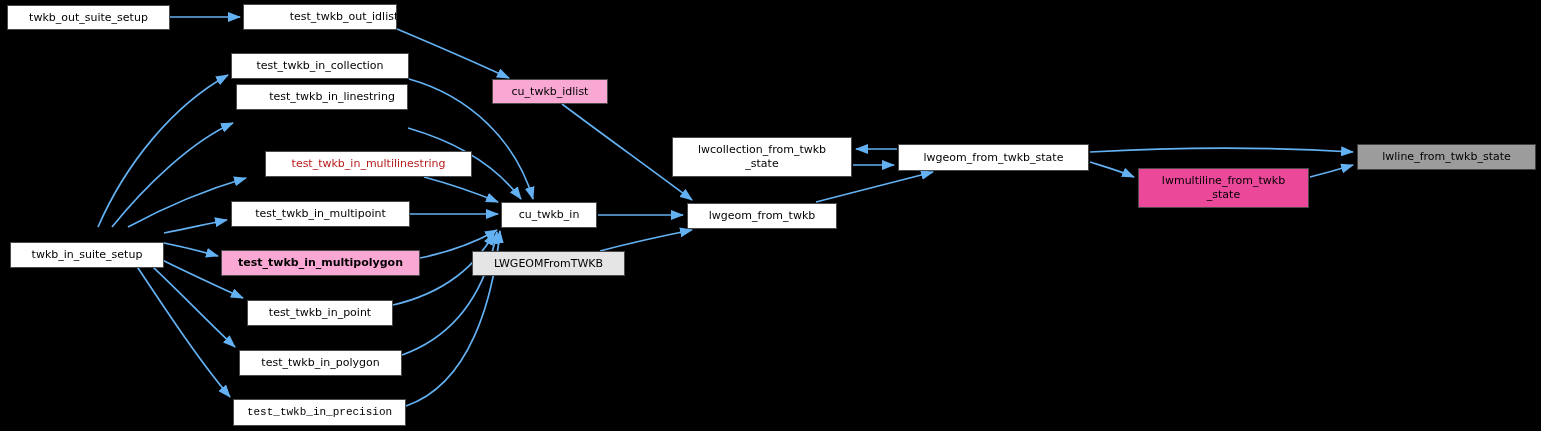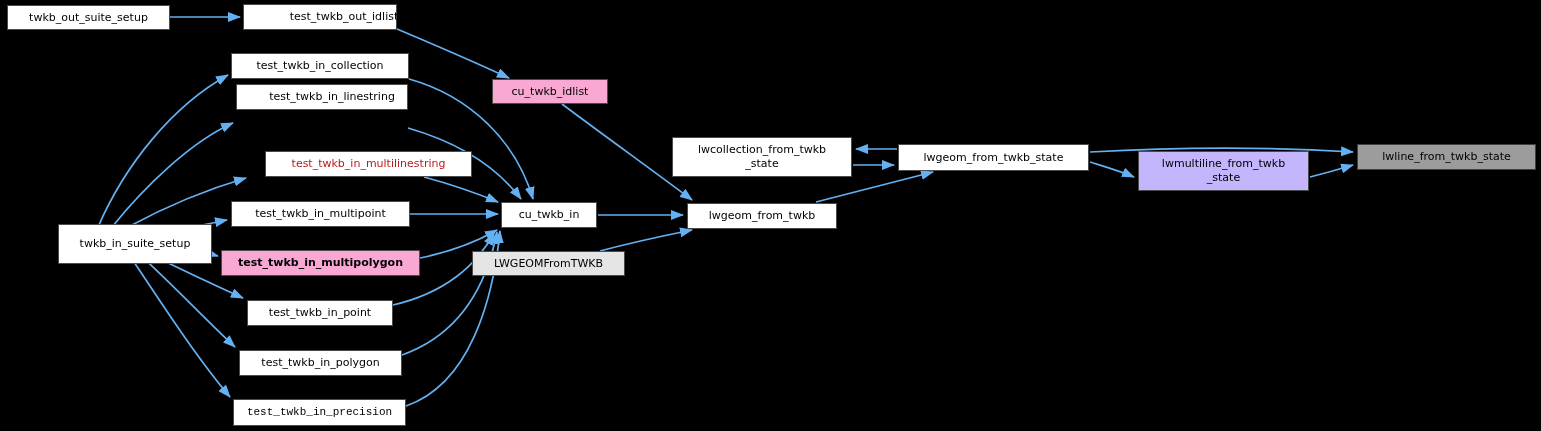--- a/index.html
+++ b/index.html
@@ -104,21 +104,21 @@
       </div>
       <div class="node" style="left: 236px; top: 84px; width: 172px; height: 26px; background: rgb(255, 255, 255); border-color: rgb(74, 74, 74); color: rgb(0, 0, 0); padding-left: 20px;">
         <span>test_twkb_in_linestring</span>
       </div>
       <div class="node" style="left: 217px; top: 151px; width: 207px; height: 26px; background: rgb(255, 255, 255); border-color: rgb(74, 74, 74); color: #b91c1c; margin-left: 48px;">
         <span>test_twkb_in_multilinestring</span>
       </div>
       <div class="node" style="left: 231px; top: 201px; width: 179px; height: 26px; background: rgb(255, 255, 255); border-color: rgb(74, 74, 74); color: rgb(0, 0, 0);">
         <span>test_twkb_in_multipoint</span>
       </div>
-      <div class="node" style="left: 10px; top: 224px; width: 154px; height: 40px; background: rgb(255, 255, 255); border-color: rgb(74, 74, 74); color: rgb(0, 0, 0); margin-left: 48px;">
+      <div class="node" style="left: 10px; top: 242px; width: 154px; height: 26px; background: rgb(255, 255, 255); border-color: rgb(74, 74, 74); color: rgb(0, 0, 0);">
         <span>twkb_in_suite_setup</span>
       </div>
       <div class="node" style="left: 221px; top: 250px; width: 199px; height: 26px; background: #f9a8d4; border-color: rgb(74, 74, 74); color: rgb(0, 0, 0); font-weight: bold;">
         <span>test_twkb_in_multipolygon</span>
       </div>
       <div class="node" style="left: 247px; top: 300px; width: 146px; height: 26px; background: rgb(255, 255, 255); border-color: rgb(74, 74, 74); color: rgb(0, 0, 0);">
         <span>test_twkb_in_point</span>
       </div>
       <div class="node" style="left: 239px; top: 350px; width: 163px; height: 26px; background: rgb(255, 255, 255); border-color: rgb(74, 74, 74); color: rgb(0, 0, 0);">
         <span>test_twkb_in_polygon</span>
@@ -138,21 +138,21 @@
       <div class="node" style="left: 672px; top: 137px; width: 180px; height: 40px; background: rgb(255, 255, 255); border-color: rgb(74, 74, 74); color: rgb(0, 0, 0);">
         <span>lwcollection_from_twkb</span>
         <span>_state</span>
       </div>
       <div class="node" style="left: 687px; top: 203px; width: 150px; height: 26px; background: rgb(255, 255, 255); border-color: rgb(74, 74, 74); color: rgb(0, 0, 0);">
         <span>lwgeom_from_twkb</span>
       </div>
       <div class="node" style="left: 898px; top: 144px; width: 191px; height: 27px; background: rgb(255, 255, 255); border-color: rgb(74, 74, 74); color: rgb(0, 0, 0);">
         <span>lwgeom_from_twkb_state</span>
       </div>
-      <div class="node" style="left: 1138px; top: 151px; width: 171px; height: 40px; background: #c4b5fd; border-color: rgb(74, 74, 74); color: rgb(0, 0, 0);">
+      <div class="node" style="left: 1138px; top: 168px; width: 171px; height: 40px; background: #ec4899; border-color: rgb(74, 74, 74); color: rgb(0, 0, 0);">
         <span>lwmultiline_from_twkb</span>
         <span>_state</span>
       </div>
       <div class="node highlighted" style="left: 1357px; top: 144px; width: 179px; height: 26px; background: rgb(156, 156, 156); border-color: rgb(64, 64, 64); color: rgb(0, 0, 0);">
         <span>lwline_from_twkb_state</span>
       </div>
     </div>
 </div>
 
 </body></html>

